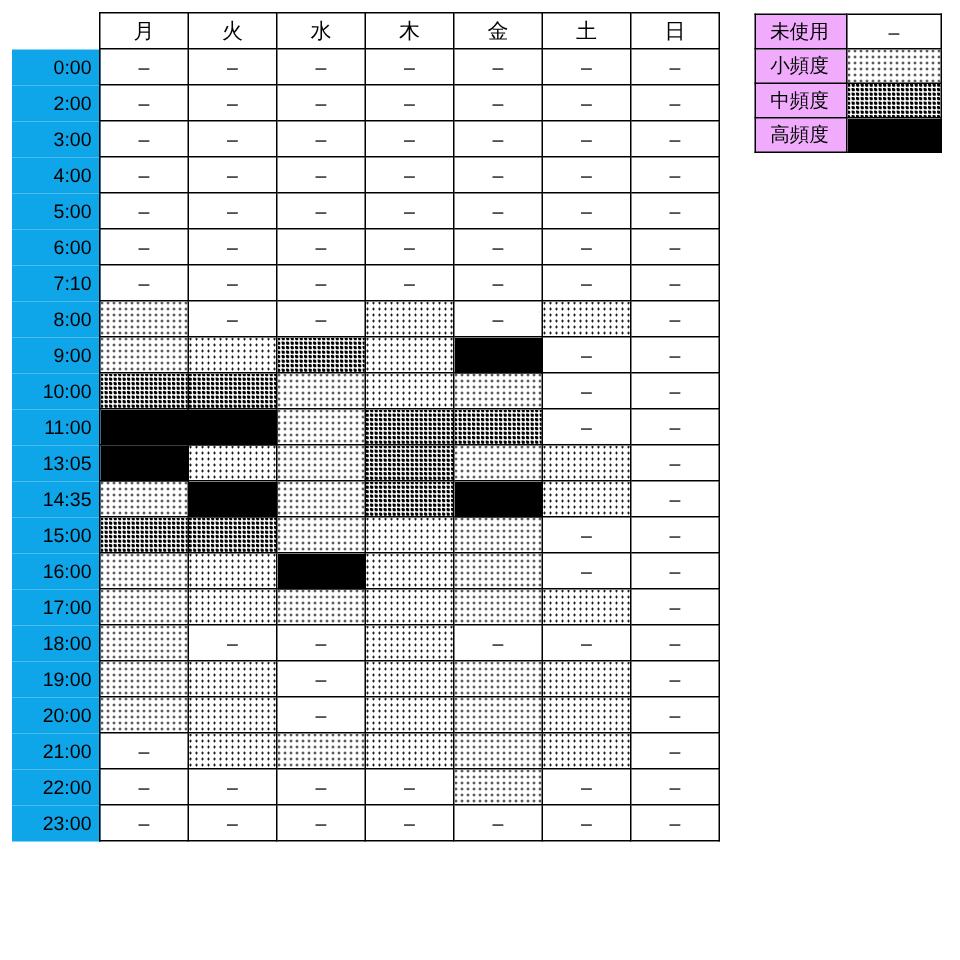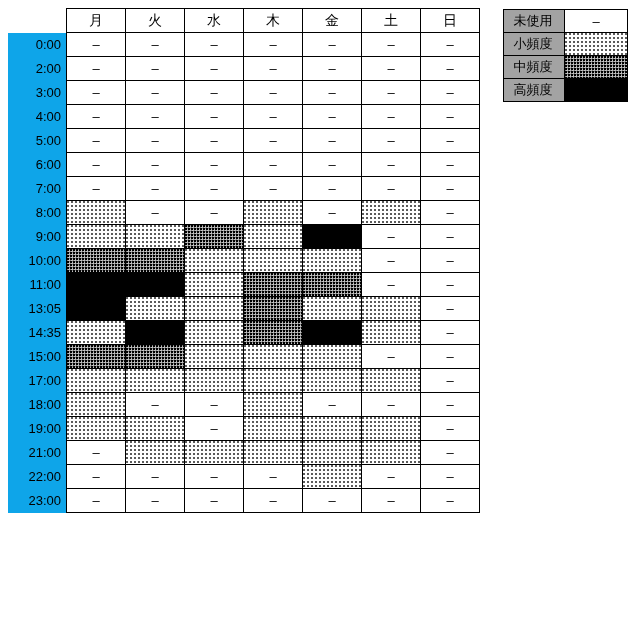--- a/index.html
+++ b/index.html
@@ -106,21 +106,21 @@
     padding: 0;
     margin: 0;
     height: 22px;
     text-align: center;
     vertical-align: middle;
     font-size: 13px;
     background-clip: padding-box;
   }
   #legend td.lbl {
     width: 58px;
-    background: #a3a3a3;
+    background: #f0abfc;
     padding-right: 2px;
   }
   #legend td.swatch {
     width: 62px;
   }
 </style>
 </head>
 <body>
 
 <div id="wrap">
@@ -193,21 +193,21 @@
           <td class="hourlabel">6:00</td>
           <td class="lvl0"><span class="dash">–</span></td>
           <td class="lvl0"><span class="dash">–</span></td>
           <td class="lvl0"><span class="dash">–</span></td>
           <td class="lvl0"><span class="dash">–</span></td>
           <td class="lvl0"><span class="dash">–</span></td>
           <td class="lvl0"><span class="dash">–</span></td>
           <td class="lvl0"><span class="dash">–</span></td>
         </tr>
         <tr>
-          <td class="hourlabel">7:00</td>
+          <td class="hourlabel">7:10</td>
           <td class="lvl0"><span class="dash">–</span></td>
           <td class="lvl0"><span class="dash">–</span></td>
           <td class="lvl0"><span class="dash">–</span></td>
           <td class="lvl0"><span class="dash">–</span></td>
           <td class="lvl0"><span class="dash">–</span></td>
           <td class="lvl0"><span class="dash">–</span></td>
           <td class="lvl0"><span class="dash">–</span></td>
         </tr>
         <tr>
           <td class="hourlabel">8:00</td>
@@ -273,20 +273,30 @@
           <td class="hourlabel">15:00</td>
           <td class="lvl2"></td>
           <td class="lvl2"></td>
           <td class="lvl1"></td>
           <td class="lvl1"></td>
           <td class="lvl1"></td>
           <td class="lvl0"><span class="dash">–</span></td>
           <td class="lvl0"><span class="dash">–</span></td>
         </tr>
         <tr>
+          <td class="hourlabel">16:00</td>
+          <td class="lvl1"></td>
+          <td class="lvl1"></td>
+          <td class="lvl3"></td>
+          <td class="lvl1"></td>
+          <td class="lvl1"></td>
+          <td class="lvl0"><span class="dash">–</span></td>
+          <td class="lvl0"><span class="dash">–</span></td>
+        </tr>
+        <tr>
           <td class="hourlabel">17:00</td>
           <td class="lvl1"></td>
           <td class="lvl1"></td>
           <td class="lvl1"></td>
           <td class="lvl1"></td>
           <td class="lvl1"></td>
           <td class="lvl1"></td>
           <td class="lvl0"><span class="dash">–</span></td>
         </tr>
         <tr>
@@ -294,20 +304,30 @@
           <td class="lvl1"></td>
           <td class="lvl0"><span class="dash">–</span></td>
           <td class="lvl0"><span class="dash">–</span></td>
           <td class="lvl1"></td>
           <td class="lvl0"><span class="dash">–</span></td>
           <td class="lvl0"><span class="dash">–</span></td>
           <td class="lvl0"><span class="dash">–</span></td>
         </tr>
         <tr>
           <td class="hourlabel">19:00</td>
+          <td class="lvl1"></td>
+          <td class="lvl1"></td>
+          <td class="lvl0"><span class="dash">–</span></td>
+          <td class="lvl1"></td>
+          <td class="lvl1"></td>
+          <td class="lvl1"></td>
+          <td class="lvl0"><span class="dash">–</span></td>
+        </tr>
+        <tr>
+          <td class="hourlabel">20:00</td>
           <td class="lvl1"></td>
           <td class="lvl1"></td>
           <td class="lvl0"><span class="dash">–</span></td>
           <td class="lvl1"></td>
           <td class="lvl1"></td>
           <td class="lvl1"></td>
           <td class="lvl0"><span class="dash">–</span></td>
         </tr>
         <tr>
           <td class="hourlabel">21:00</td>

